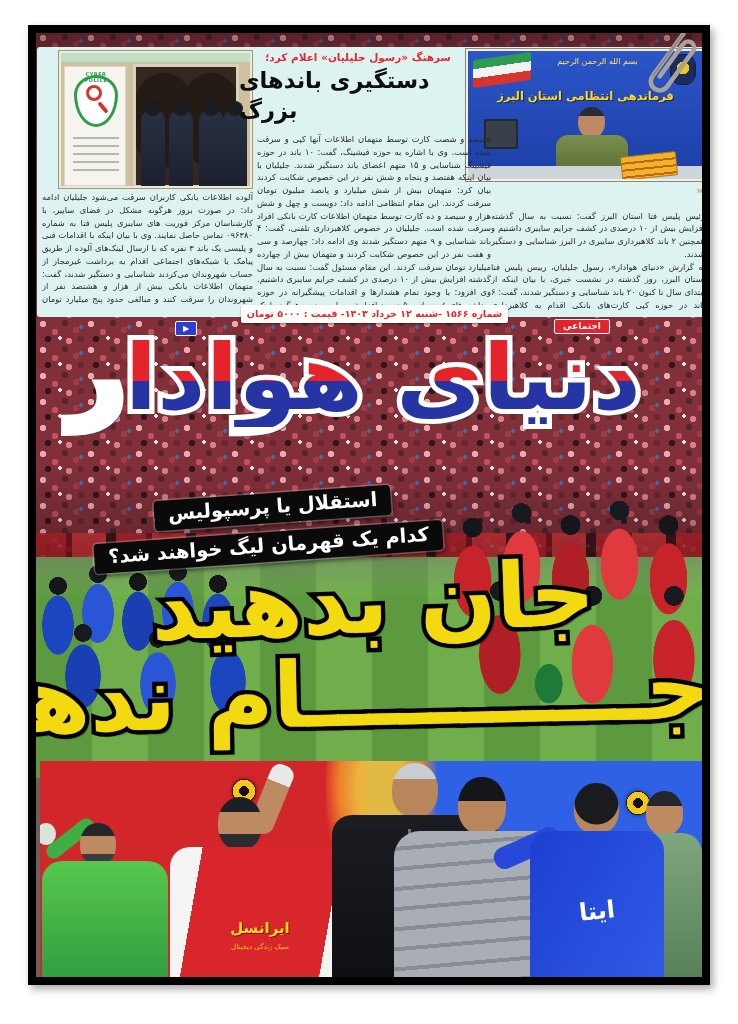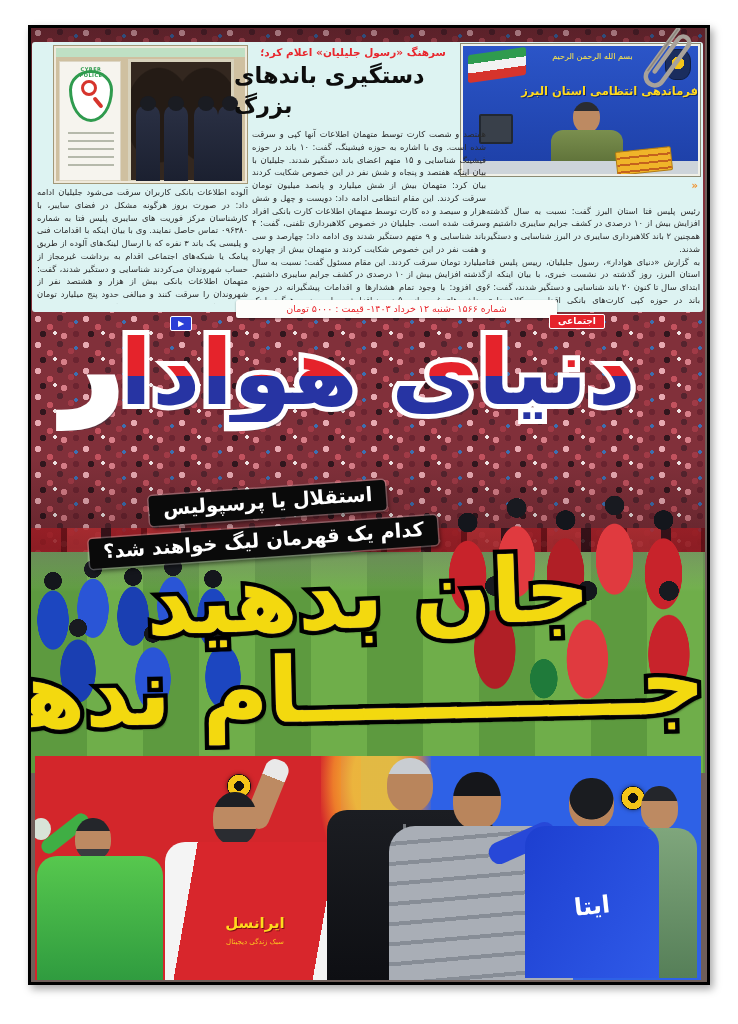--- a/index.html
+++ b/index.html
@@ -1,21 +1,21 @@
 <!DOCTYPE html>
 <html lang="fa"><head>
 <meta charset="utf-8">
 <style>
   html,body{margin:0;padding:0;background:#ffffff;}
   body{width:738px;height:1024px;position:relative;font-family:"DejaVu Sans",sans-serif;overflow:hidden;}
   *{box-sizing:border-box;}
   .abs{position:absolute;}
 
   
-  #frame{position:absolute;left:28px;top:25px;width:682px;height:960px;border:3px solid #000000;
+  #frame{position:absolute;left:28px;top:25px;width:682px;height:960px;border:8px solid #000000;
          box-shadow:3px 4px 8px rgba(0,0,0,.35);background:#6f5f5a;overflow:hidden;}
 
   
   .crowd{left:0;top:0;width:674px;height:745px;background-color:#81303a;
     background-image:
       radial-gradient(circle 3px at 7px 5px,#e8aab2 97%,transparent),
       radial-gradient(circle 3px at 19px 13px,#c2525e 97%,transparent),
       radial-gradient(circle 3px at 29px 4px,#55242e 97%,transparent),
       radial-gradient(circle 3px at 40px 11px,#a03a46 97%,transparent),
       radial-gradient(circle 3px at 12px 20px,#31161d 97%,transparent),
@@ -81,37 +81,37 @@
   .shead{position:absolute;left:4px;top:-9px;width:16px;height:15px;background:#1a1c22;border-radius:50%;}
 
   
   .photo-commander{left:429px;top:2px;width:239px;height:132px;border:2px solid #f0f0e8;outline:1px solid #8a8a74;
     background:linear-gradient(180deg,#2b55c8,#1d3fa6);overflow:hidden;}
   .pc-flag{position:absolute;left:5px;top:5px;width:58px;height:28px;transform:skewY(-8deg);
     background:linear-gradient(180deg,#2f9b4e 0 33%,#f2f2f2 33% 66%,#d6342c 66%);border-radius:3px;}
   .pc-emblem{position:absolute;right:7px;top:3px;width:26px;height:31px;border-radius:40%;
     background:radial-gradient(circle at 50% 45%,#f5c518 0 31%,#1a2d5e 32%);border:1px solid #0e1e44;}
   .pc-bismillah{position:absolute;left:12px;top:6px;width:100%;text-align:center;color:#ffe84a;font-size:8px;direction:rtl;}
-  .pc-banner{position:absolute;left:0;top:38px;width:100%;color:#ffd91e;font-weight:bold;font-size:11.5px;
+  .pc-banner{position:absolute;left:0;top:38px;width:100%;text-align:center;color:#ffd91e;font-weight:bold;font-size:11.5px;
     text-shadow:1px 1px 0 #132a6e;direction:rtl;}
   .pc-head{position:absolute;left:110px;top:56px;width:27px;height:31px;border-radius:48%;
     background:linear-gradient(180deg,#2a2c31 0 30%,#bd8a62 30%);}
   .pc-torso{position:absolute;left:88px;top:84px;width:72px;height:36px;border-radius:12px 12px 0 0;
     background:linear-gradient(180deg,#7a8f4e,#5d7038);}
   .pc-desk{position:absolute;left:0;bottom:0;width:100%;height:13px;background:#cdd4da;}
   .pc-monitor{position:absolute;left:16px;top:68px;width:34px;height:30px;background:#39404a;border-radius:2px;border:2px solid #222831;}
   .pc-sign{position:absolute;right:26px;bottom:1px;width:56px;height:24px;background:#f0b429;transform:rotate(-6deg);
     border-radius:2px;border:1px solid #b07c14;
     background-image:repeating-linear-gradient(180deg,transparent 0 5px,rgba(160,30,20,.55) 5px 7px);}
 
   
   .paperclip{left:612px;top:-10px;width:46px;height:86px;z-index:9;transform:rotate(36deg);}
 
   
-  .date-strip{left:205px;top:272px;width:321px;height:18px;background:#fdfdfb;color:#e8262d;font-size:9.5px;font-weight:normal;
+  .date-strip{left:205px;top:272px;width:267px;height:18px;background:#fdfdfb;color:#e8262d;font-size:9.5px;font-weight:bold;
     line-height:18px;text-align:center;border-radius:2px;box-shadow:0 1px 2px rgba(0,0,0,.4);z-index:4;direction:rtl;}
 
   
   .masthead{left:95px;top:282px;width:500px;height:150px;z-index:5;}
   .mast-layer{position:absolute;left:0;top:14px;width:100%;text-align:center;font-size:91px;font-weight:bold;line-height:1.08;
     direction:rtl;transform:scaleX(1.04);white-space:nowrap;}
   .mast-stroke{color:#ffffff;-webkit-text-stroke:10px #ffffff;text-shadow:4px 5px 0 rgba(52,52,66,.5);}
   .mast-fill{background:linear-gradient(180deg,#e5232b 0 53%,#2734a3 53% 100%);-webkit-background-clip:text;background-clip:text;color:transparent;}
   .mast-tag{position:absolute;left:423px;top:4px;background:#e5232b;color:#fff;font-size:9px;font-weight:bold;
     padding:1px 8px 2px;border-radius:2px;border:1px solid #fff;direction:rtl;}

